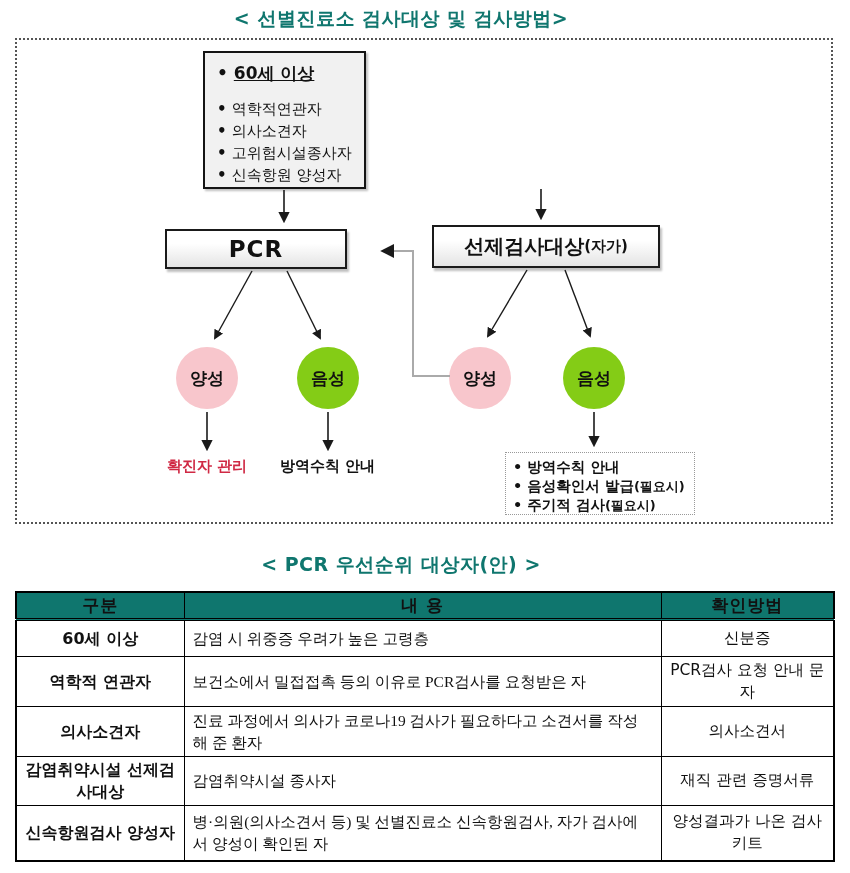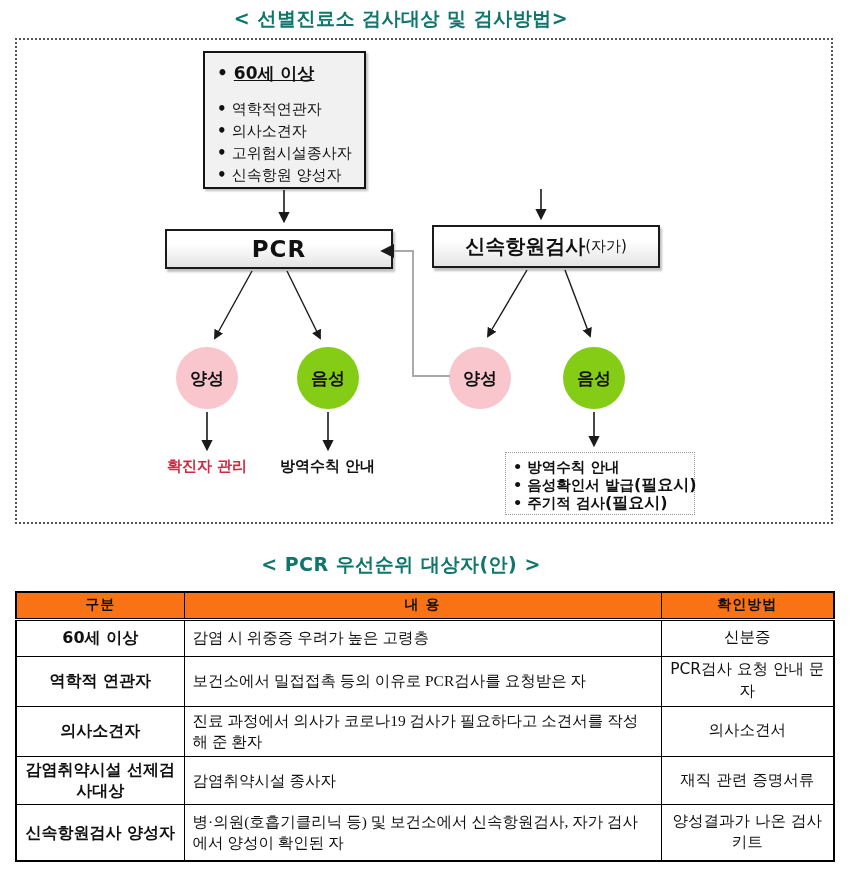--- a/index.html
+++ b/index.html
@@ -15,42 +15,42 @@
             box-shadow:2px 2px 2px rgba(0,0,0,0.25);padding:9px 4px 0 12px;box-sizing:border-box;}
   #box-over60{left:203px;top:51px;width:163px;height:138px;}
   #box-under60{left:460px;top:50px;width:163px;height:138px;}
   .groupbox .hdr{font-size:17px;font-weight:bold;margin-bottom:13px;white-space:nowrap;}
   .groupbox .hdr .utext{text-decoration:underline;}
   .groupbox .item{font-size:15px;font-weight:normal;line-height:22px;white-space:nowrap;}
   .bullet::before{content:"\2022\00a0";font-weight:bold;}
   .testbox{position:absolute;background:linear-gradient(#ffffff 35%,#e4e4e4);
            border:2px solid #1a1a1a;box-shadow:2px 3px 2px rgba(0,0,0,0.25);
            display:flex;align-items:center;justify-content:center;box-sizing:border-box;}
-  #box-pcr{left:165px;top:229px;width:228px;height:40px;font-size:23px;font-weight:bold;letter-spacing:1px;}
+  #box-pcr{left:165px;top:229px;width:182px;height:40px;font-size:23px;font-weight:bold;letter-spacing:1px;}
   #box-rapid{left:432px;top:225px;width:228px;height:43px;font-size:20px;font-weight:bold;white-space:nowrap;}
-  #box-rapid .sub{font-size:15px;font-weight:normal;}
+  #box-rapid .sub{font-size:15px;font-weight:bold;}
   .circle{position:absolute;width:62px;height:62px;border-radius:50%;top:347px;
           display:flex;align-items:center;justify-content:center;
           font-size:17px;font-weight:bold;color:#111;}
   .pos{background:#f8c6cc;}
   .neg{background:#84cc16;}
   #c1{left:176px;} #c2{left:297px;} #c3{left:449px;} #c4{left:563px;}
   .resultlabel{position:absolute;top:457px;font-size:15px;font-weight:bold;text-align:center;white-space:nowrap;}
   #res-confirm{left:152px;width:110px;color:#d02944;}
   #res-guide{left:260px;width:135px;color:#111;}
   .dotresult{position:absolute;left:505px;top:452px;width:190px;height:63px;border:1px dotted #999;
              background:#fff;box-sizing:border-box;padding:5px 0 0 7px;}
   .dotresult .line{font-size:14.5px;font-weight:bold;line-height:18px;white-space:nowrap;}
-  .dotresult .sub{font-size:16px;font-weight:bold;}
+  .dotresult .sub{font-size:13px;font-weight:bold;}
   svg.arrows{position:absolute;left:0;top:0;pointer-events:none;}
   
   table.prio{position:absolute;left:15px;top:591px;width:818px;border-collapse:collapse;
              border:2px solid #000;table-layout:fixed;}
   table.prio th,table.prio td{border:1px solid #000;box-sizing:border-box;}
-  table.prio th{background:#f97316;font-size:14px;font-weight:bold;height:27px;
+  table.prio th{background:#0f766e;font-size:17px;font-weight:bold;height:27px;
                 border-bottom:3px double #000;letter-spacing:1px;}
   td.cat{font-size:16px;font-weight:bold;text-align:center;line-height:1.35;padding:2px 2px;}
   td.cont{font-size:15.5px;text-align:left;padding:3px 8px;line-height:1.4;font-family:Liberation Serif, serif;}
   td.verify{font-size:15.5px;text-align:center;padding:2px 4px;line-height:1.4;}
   col.c1{width:168px;} col.c2{width:477px;} col.c3{width:173px;}
   tr.r1{height:37px;} tr.r2{height:50px;} tr.r3{height:50px;} tr.r4{height:48px;} tr.r5{height:56px;}
 </style>
 </head>
 <body>
 
@@ -66,21 +66,21 @@
     <div class="item bullet">의사소견자</div>
     <div class="item bullet">고위험시설종사자</div>
     <div class="item bullet">신속항원 양성자</div>
   </div>
 
 
   <div class="testbox" id="box-pcr">
     <span>PCR</span>
   </div>
   <div class="testbox" id="box-rapid">
-    <span>신속항원검사</span>
+    <span>선제검사대상</span>
       <span class="sub">(자가)</span>
   </div>
 
   <div class="circle pos" id="c1">양성</div>
   <div class="circle neg" id="c2">음성</div>
   <div class="circle pos" id="c3">양성</div>
   <div class="circle neg" id="c4">음성</div>
 
   <div class="resultlabel" id="res-confirm">확진자 관리</div>
   <div class="resultlabel" id="res-guide">방역수칙 안내</div>
@@ -143,19 +143,19 @@
         <td class="cont">진료 과정에서 의사가 코로나19 검사가 필요하다고 소견서를 작성해 준 환자</td>
         <td class="verify">의사소견서</td>
       </tr>
       <tr class="r4">
         <td class="cat">감염취약시설 선제검사대상</td>
         <td class="cont">감염취약시설 종사자</td>
         <td class="verify">재직 관련 증명서류</td>
       </tr>
       <tr class="r5">
         <td class="cat">신속항원검사 양성자</td>
-        <td class="cont">병·의원(호흡기클리닉 등) 및 보건소에서 신속항원검사, 자가 검사에서 양성이 확인된 자</td>
+        <td class="cont">병·의원(의사소견서 등) 및 선별진료소 신속항원검사, 자가 검사에서 양성이 확인된 자</td>
         <td class="verify">양성결과가 나온 검사키트</td>
       </tr>
     </tbody>
   </table>
 
 </div>
 
 </body></html>

